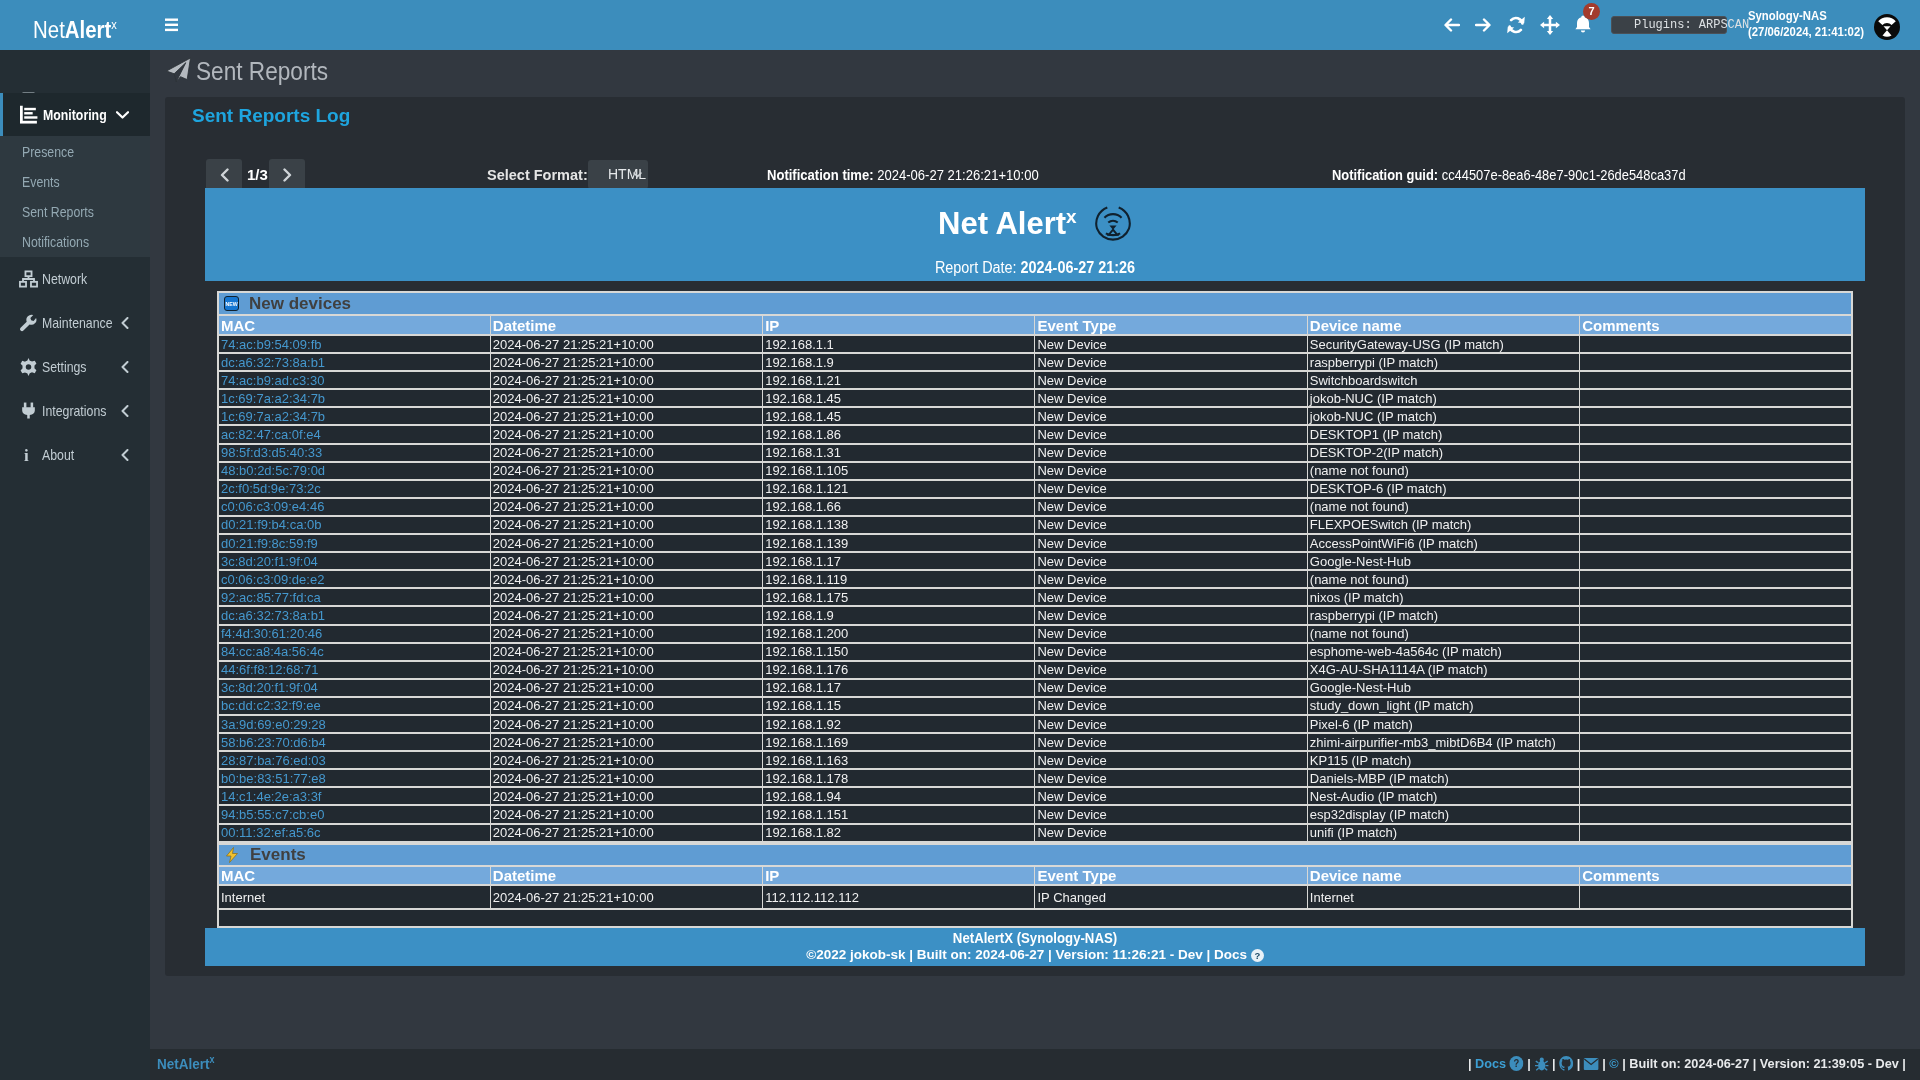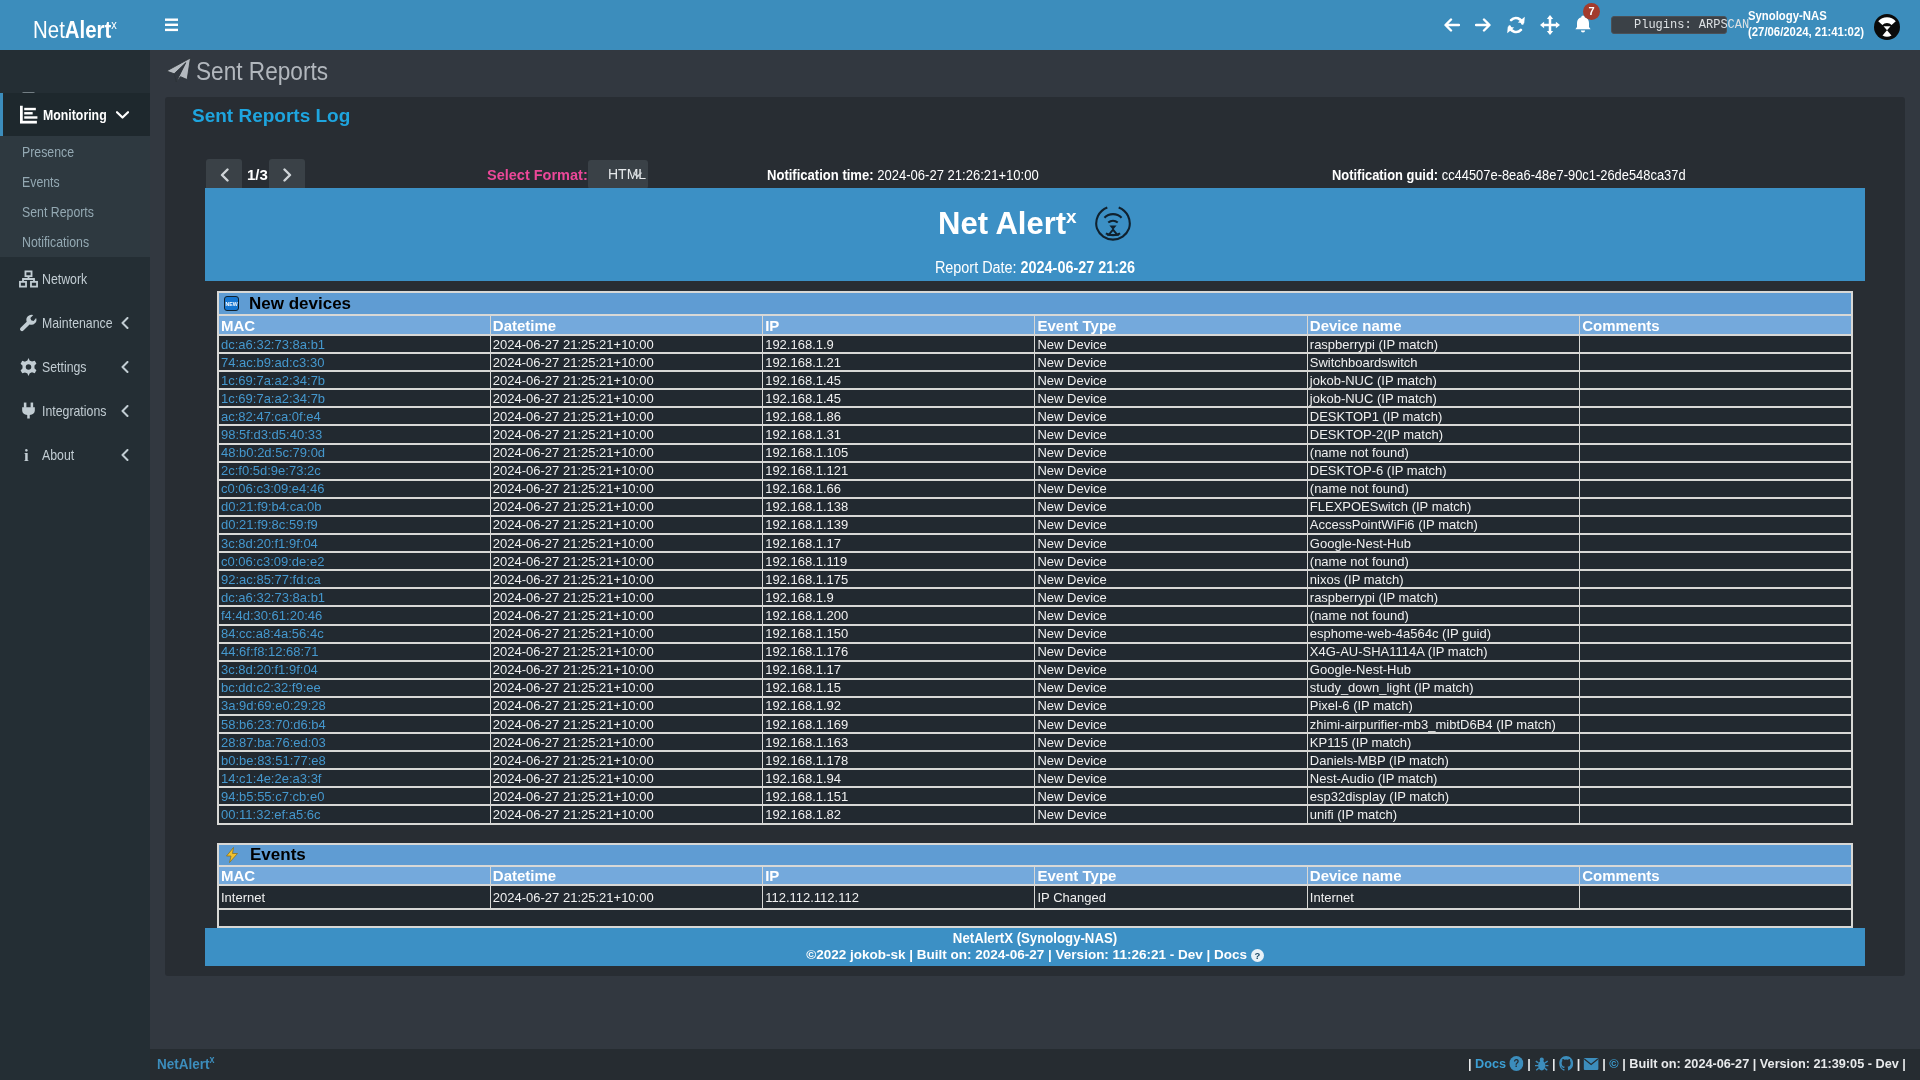--- a/index.html
+++ b/index.html
@@ -25,39 +25,39 @@
 .subitem { position:absolute; left:22px; width:140px; height:30px; line-height:30px; color:#94a9b3; font-size:14.5px; transform:scaleX(0.85); transform-origin:0 50%; }
 
 
 #content { position:absolute; left:150px; top:50px; width:1770px; height:999px; background:#323840; }
 #pagetitle { position:absolute; left:196px; top:56px; color:#b2b7bd; font-size:26px; transform:scaleX(0.87); transform-origin:0 0; }
 #panel { position:absolute; left:165px; top:97px; width:1740px; height:879px; background:#282d33; border-radius:3px; }
 
 #srl { position:absolute; left:27px; top:8px; color:#1ea5df; font-size:19px; font-weight:bold; }
 .pbtn { position:absolute; top:62px; width:36px; height:32px; background:#3a4147; border-radius:3px; color:#cfd4d8; text-align:center; }
 #pg13 { position:absolute; left:82px; top:62px; width:30px; height:32px; line-height:32px; color:#fff; font-weight:bold; font-size:15px; }
-#selfmt-label { position:absolute; left:322px; top:62px; height:32px; line-height:32px; color:#ec4899; font-weight:bold; font-size:14.5px; }
+#selfmt-label { position:absolute; left:322px; top:62px; height:32px; line-height:32px; color:#e5e5e5; font-weight:bold; font-size:14.5px; }
 #selfmt { position:absolute; left:423px; top:63px; width:60px; height:29px; background:#3a4147; border-radius:3px; color:#e6e9eb; font-size:14px; line-height:29px; padding-left:20px; }
 #ntime { position:absolute; left:602px; top:62px; height:32px; line-height:32px; color:#fff; font-size:14.5px; transform:scaleX(0.9); transform-origin:0 50%; white-space:nowrap; }
 #nguid { position:absolute; left:1167px; top:62px; height:32px; line-height:32px; color:#fff; font-size:14.5px; transform:scaleX(0.89); transform-origin:0 50%; white-space:nowrap; }
 #ntime b, #nguid b { font-weight:bold; }
 
 
 #rephead { position:absolute; left:40px; top:91px; width:1660px; height:93px; background:#3c90c5; color:#fff; }
 #reptitle { position:absolute; left:0; top:16px; width:1660px; text-align:center; font-size:31px; font-weight:bold; }
 #repdate { position:absolute; left:0; top:71px; width:1660px; text-align:center; font-size:16px; transform:scaleX(0.9); transform-origin:50% 0; }
 #repfoot { position:absolute; left:40px; top:831px; width:1660px; height:38px; background:#3c90c5; color:#fff; text-align:center; }
 #repfoot .l1 { font-size:15px; font-weight:bold; padding-top:1px; transform:scaleX(0.88); transform-origin:50% 0; }
 #repfoot .l2 { font-size:13.5px; font-weight:bold; padding-top:1px; }
 
 table.rep { position:absolute; left:52px; border-collapse:collapse; table-layout:fixed; width:1636px; font-size:13px; color:#f0f0f0; }
 table.rep td, table.rep th { border:1px solid #d8d8d6; border-top-width:2px; border-bottom-width:2px; padding:0 0 0 2px; text-align:left; overflow:hidden; white-space:nowrap; }
 table.rep td:first-child { border-left-width:2px; }
 table.rep td:last-child { border-right-width:2px; }
-table.rep .secrow td { background:#5f9cd3; height:23px; font-size:17px; font-weight:bold; color:#000000; }
+table.rep .secrow td { background:#5f9cd3; height:23px; font-size:17px; font-weight:bold; color:#404040; }
 table.rep .hdr td { background:#74a9dc; height:20px; font-weight:bold; font-size:15px; color:#fff;margin-left:21px; }
 table.rep tr.d td { height:18.1px; background:#222930; }
 #tevt .secrow td { height:20px; }
 #tevt .hdr td { height:18px; }
 #tevt tr.d td { height:24px; }
 #tevt tr.empty td { height:18px; background:#222930; }
 table.rep td.mac { color:#4598ce; }
 #tnew { top:194px; }
 #tevt { top:746px; }
 
@@ -254,20 +254,28 @@
         </tr>
     <tr class="hdr">
           <td>MAC</td>
           <td>Datetime</td>
           <td>IP</td>
           <td>Event Type</td>
           <td>Device name</td>
           <td>Comments</td>
         </tr>
     <tr class="d">
+          <td class="mac">74:ac:b9:54:09:fb</td>
+          <td>2024-06-27 21:25:21+10:00</td>
+          <td>192.168.1.1</td>
+          <td>New Device</td>
+          <td>SecurityGateway-USG (IP match)</td>
+          <td></td>
+        </tr>
+    <tr class="d">
           <td class="mac">dc:a6:32:73:8a:b1</td>
           <td>2024-06-27 21:25:21+10:00</td>
           <td>192.168.1.9</td>
           <td>New Device</td>
           <td>raspberrypi (IP match)</td>
           <td></td>
         </tr>
     <tr class="d">
           <td class="mac">74:ac:b9:ad:c3:30</td>
           <td>2024-06-27 21:25:21+10:00</td>
@@ -386,21 +394,21 @@
           <td>192.168.1.200</td>
           <td>New Device</td>
           <td>(name not found)</td>
           <td></td>
         </tr>
     <tr class="d">
           <td class="mac">84:cc:a8:4a:56:4c</td>
           <td>2024-06-27 21:25:21+10:00</td>
           <td>192.168.1.150</td>
           <td>New Device</td>
-          <td>esphome-web-4a564c (IP guid)</td>
+          <td>esphome-web-4a564c (IP match)</td>
           <td></td>
         </tr>
     <tr class="d">
           <td class="mac">44:6f:f8:12:68:71</td>
           <td>2024-06-27 21:25:21+10:00</td>
           <td>192.168.1.176</td>
           <td>New Device</td>
           <td>X4G-AU-SHA1114A (IP match)</td>
           <td></td>
         </tr>

